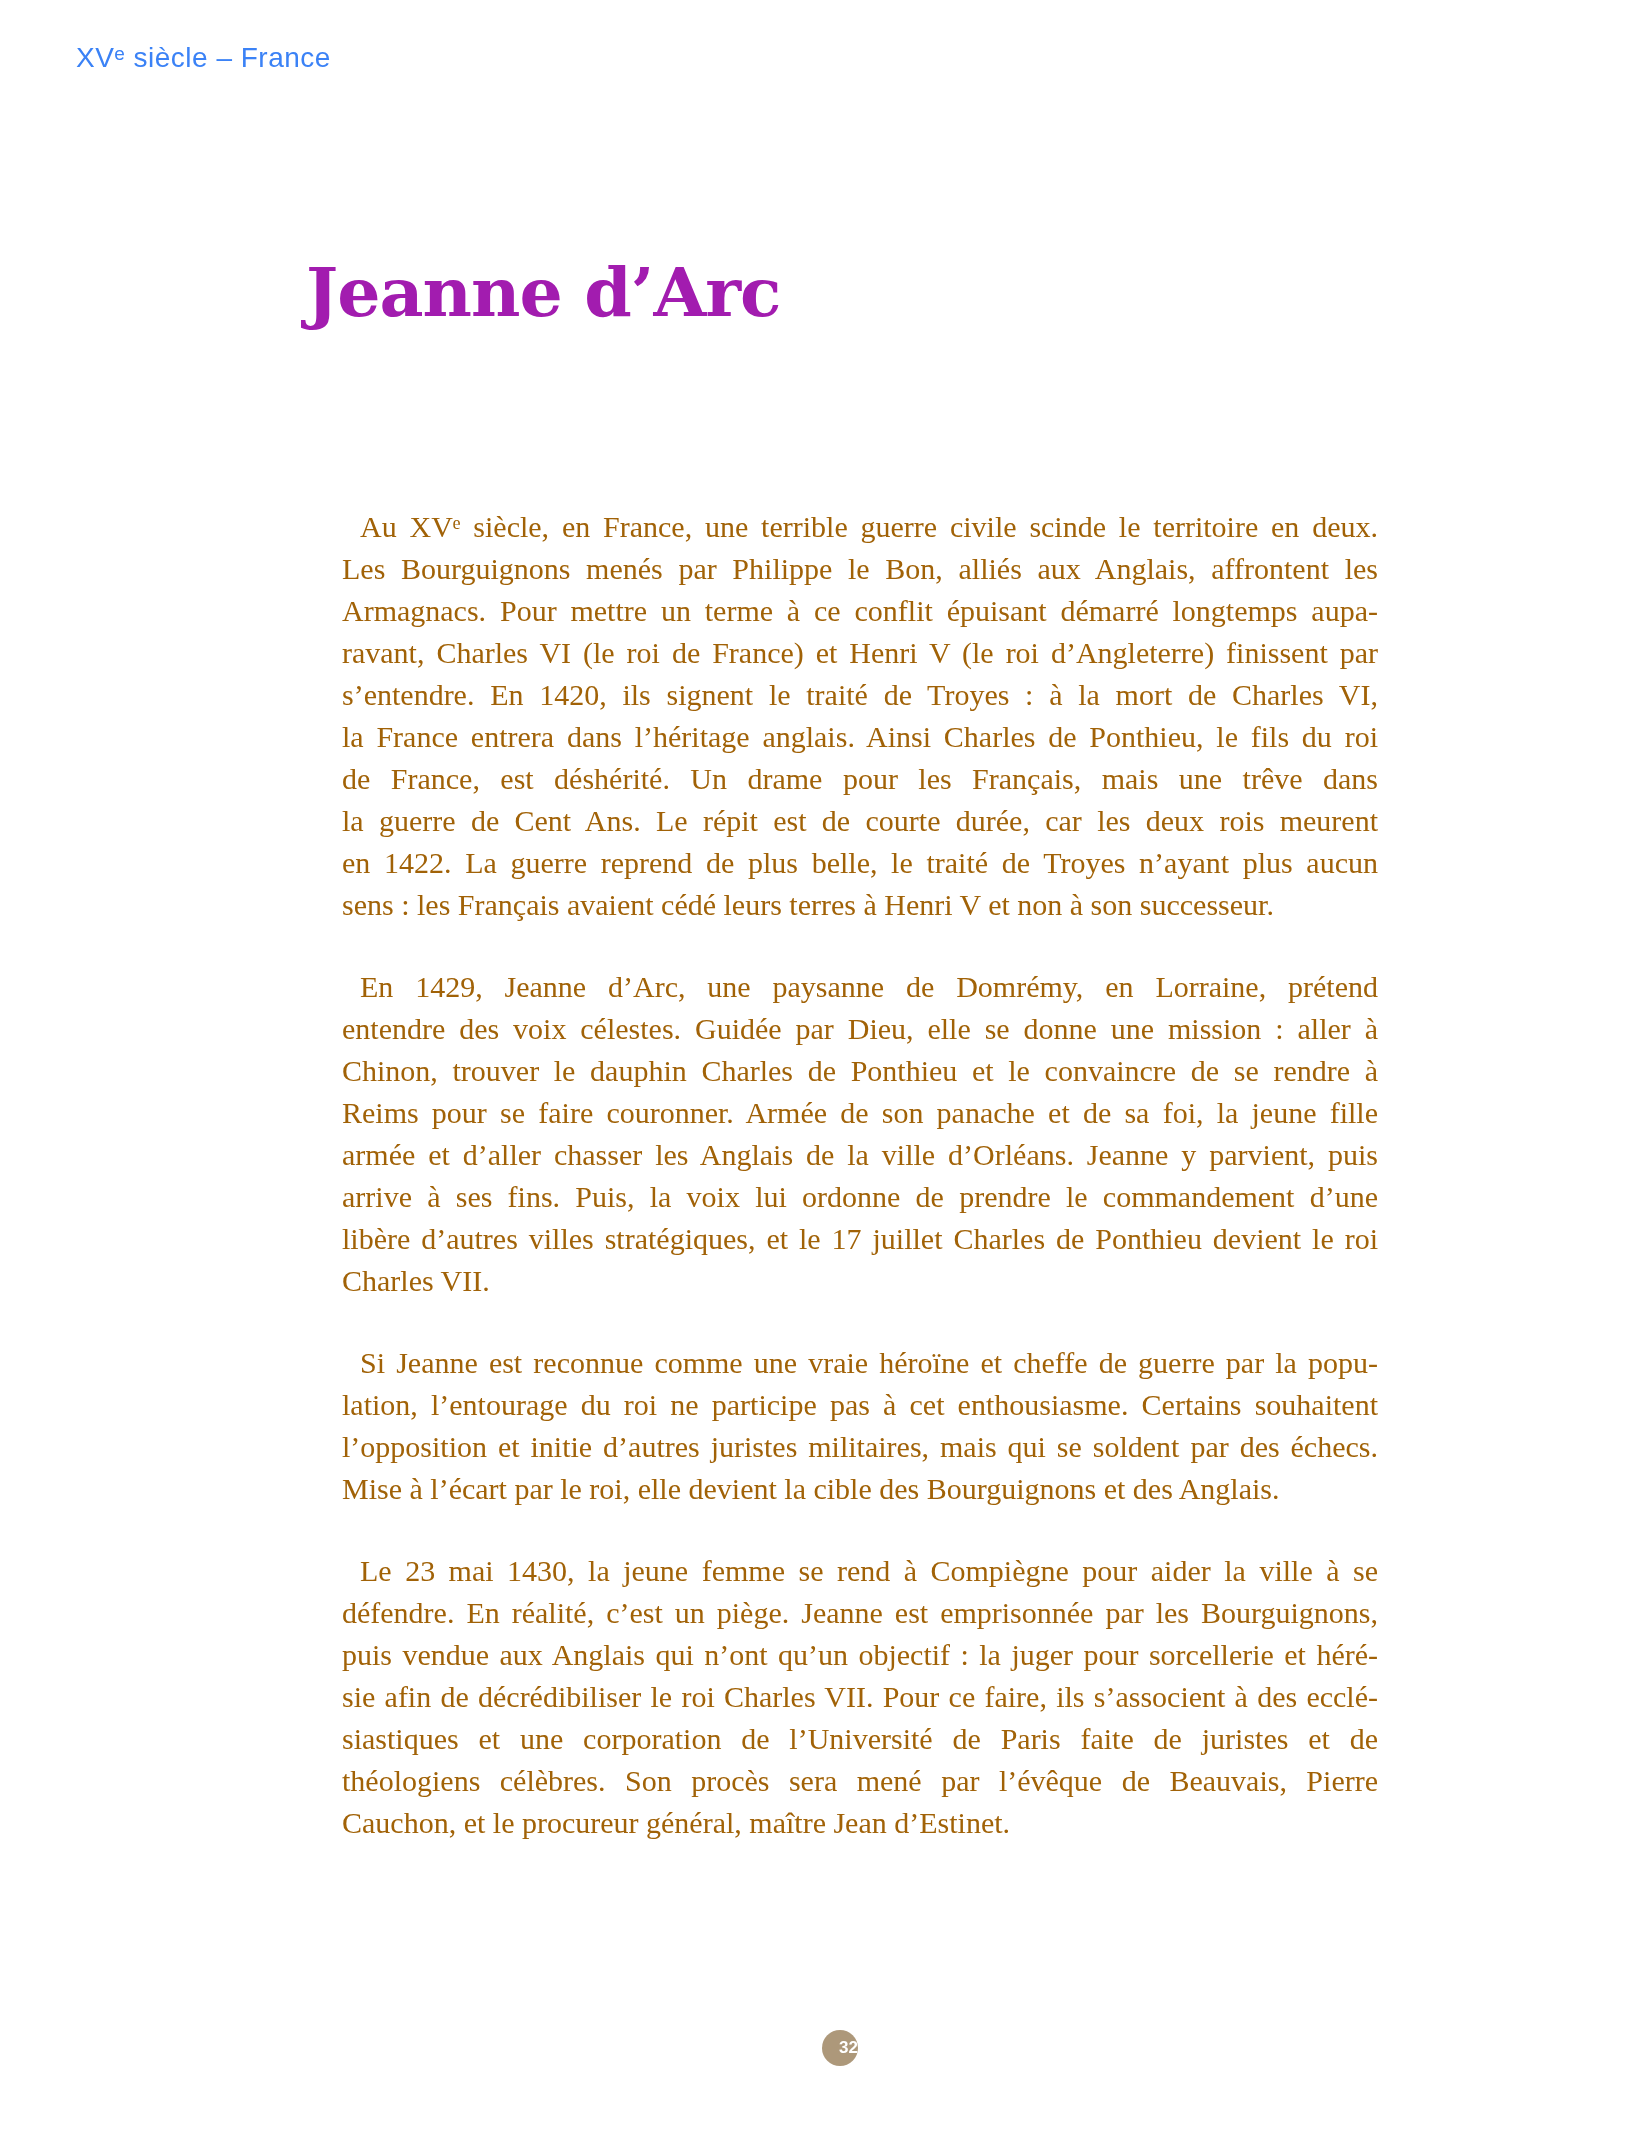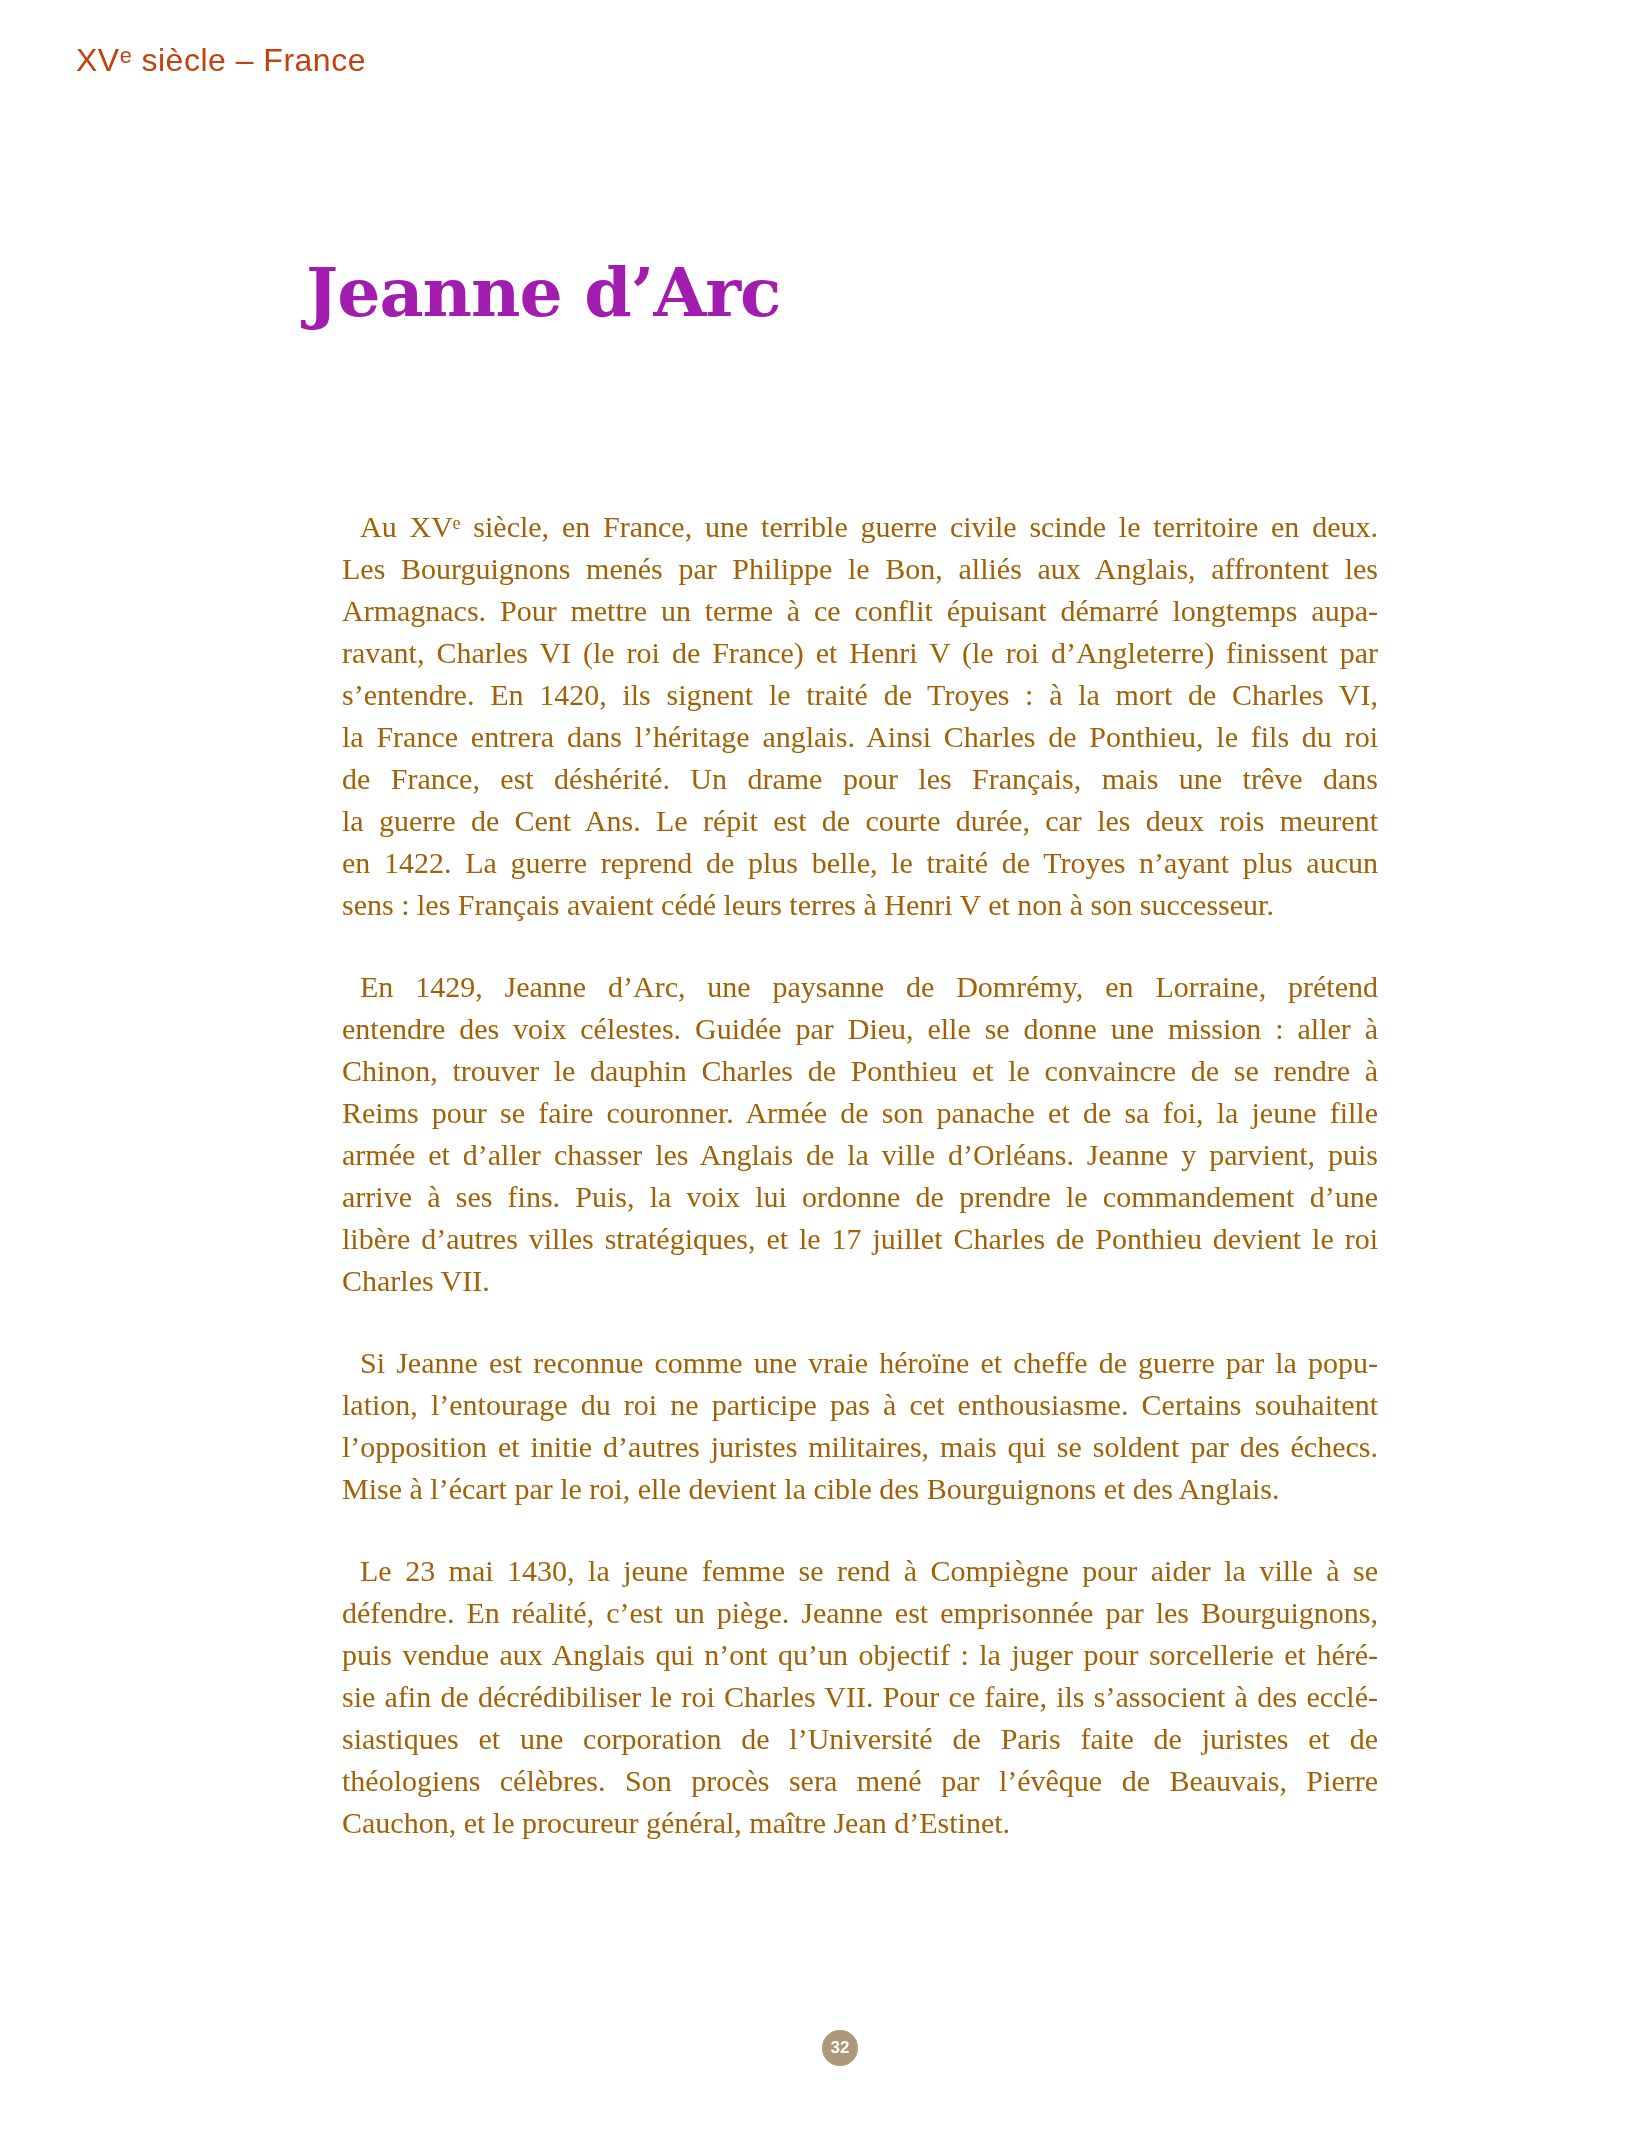--- a/index.html
+++ b/index.html
@@ -12,24 +12,24 @@
     width: 1649px;
     height: 2129px;
     background: #ffffff;
     overflow: hidden;
   }
   .running-header {
     position: absolute;
     left: 76px;
     top: 42px;
     font-family: "Liberation Sans", "DejaVu Sans", sans-serif;
-    font-size: 32px;
+    font-size: 28px;
     font-weight: 400;
     letter-spacing: 0.5px;
-    color: #c2410c;
+    color: #3b82f6;
   }
   .doc-title {
     position: absolute;
     left: 306px;
     top: 212px;
     font-family: "DejaVu Serif", serif;
     font-size: 68px;
     font-weight: 700;
     line-height: 1;
     color: #a21caf;
@@ -74,21 +74,21 @@
   .page-number {
     position: absolute;
     left: 822px;
     top: 2030px;
     width: 36px;
     height: 36px;
     border-radius: 50%;
     background: #ad987a;
     display: flex;
     align-items: center;
-    justify-content: center;
+    justify-content: flex-end;
     font-family: "Liberation Sans", "DejaVu Sans", sans-serif;
     font-size: 17px;
     font-weight: 700;
     color: #ffffff;
   }
 </style>
 </head>
 <body>
 
 <div class="page">

